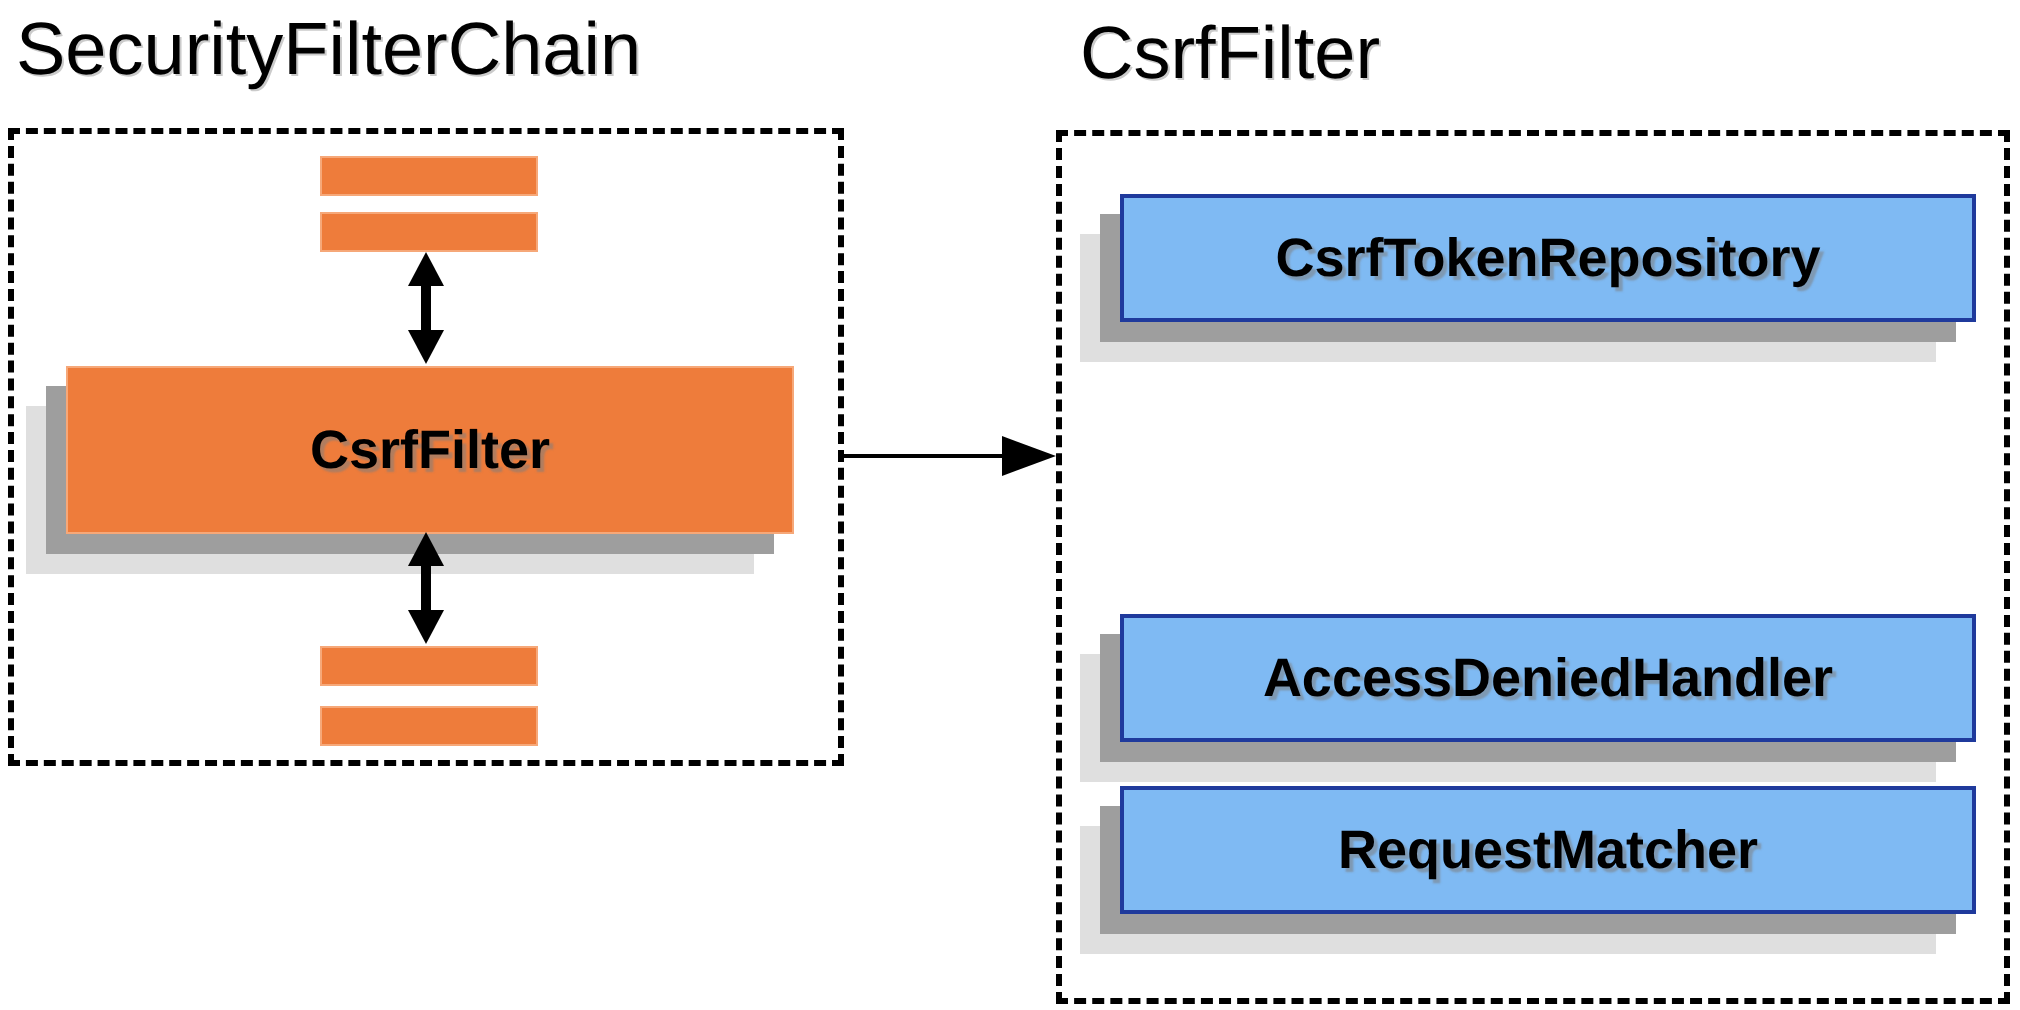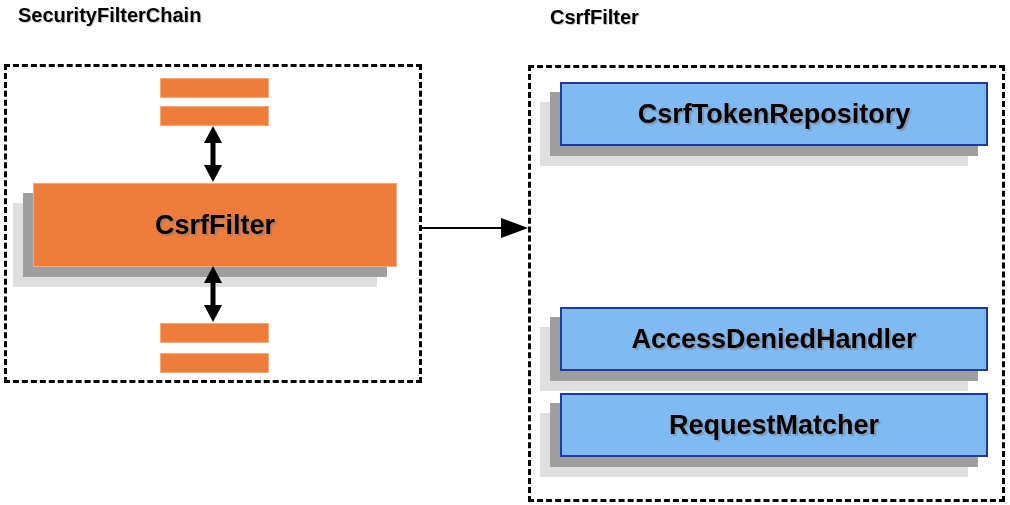--- a/index.html
+++ b/index.html
@@ -1,23 +1,22 @@
 <!DOCTYPE html>
 <html style="--orange: #EE7C3B; --orange-border: #F6A879; --blue: #7FBAF3; --blue-border: #1F3A9C; --shadow-dark: #9E9E9E; --shadow-light: #DFDFDF;"><head>
 <meta charset="utf-8">
 <style>
   html,body{margin:0;padding:0;background:#fff;}
   .canvas{
     position:relative;width:1010px;height:505px;background:#ffffff;
     font-family:"Liberation Sans",sans-serif;color:#000;overflow:hidden;
   }
   .title{
-    position:absolute;font-size:20px;font-weight:bold;white-space:nowrap;
+    position:absolute;font-size:37px;font-weight:normal;white-space:nowrap;
     text-shadow:1px 1px 0 rgba(140,140,140,.45);
-    margin-left:10px;
   }
   .title.left{left:8px;top:4px;}
   .title.right{left:540px;top:6px;}
   .dashed{
     position:absolute;border:3px dashed #000;box-sizing:border-box;background:transparent;
   }
   .left-group{left:4px;top:64px;width:418px;height:319px;}
   .right-group{left:528px;top:65px;width:477px;height:437px;}
   .bar{
     position:absolute;left:153px;width:109px;height:20px;box-sizing:border-box;
@@ -36,21 +35,21 @@
     font-size:27px;font-weight:bold;white-space:nowrap;
     text-shadow:2px 2px 1px rgba(125,125,125,.55);
   }
   .harrow{position:absolute;left:422px;top:215px;}
   .blue-box{
     position:absolute;left:29px;width:428px;height:64px;box-sizing:border-box;
     background:var(--blue,#7FBAF3);border:2px solid var(--blue-border,#1F3A9C);
     display:flex;align-items:center;justify-content:center;
     box-shadow:-10px 10px 0 var(--shadow-dark,#9E9E9E),-20px 20px 0 var(--shadow-light,#DFDFDF);
   }
-  .bb1{top:14px}.bb2{top:125px}.bb3{top:239px}.bb4{top:325px}
+  .bb1{top:29px}.bb2{top:125px}.bb3{top:239px}.bb4{top:325px}
 </style>
 </head>
 <body>
 
 <div class="canvas">
 
   <div class="title left">SecurityFilterChain</div>
   <div class="title right">CsrfFilter</div>
 
   <div class="dashed left-group">

